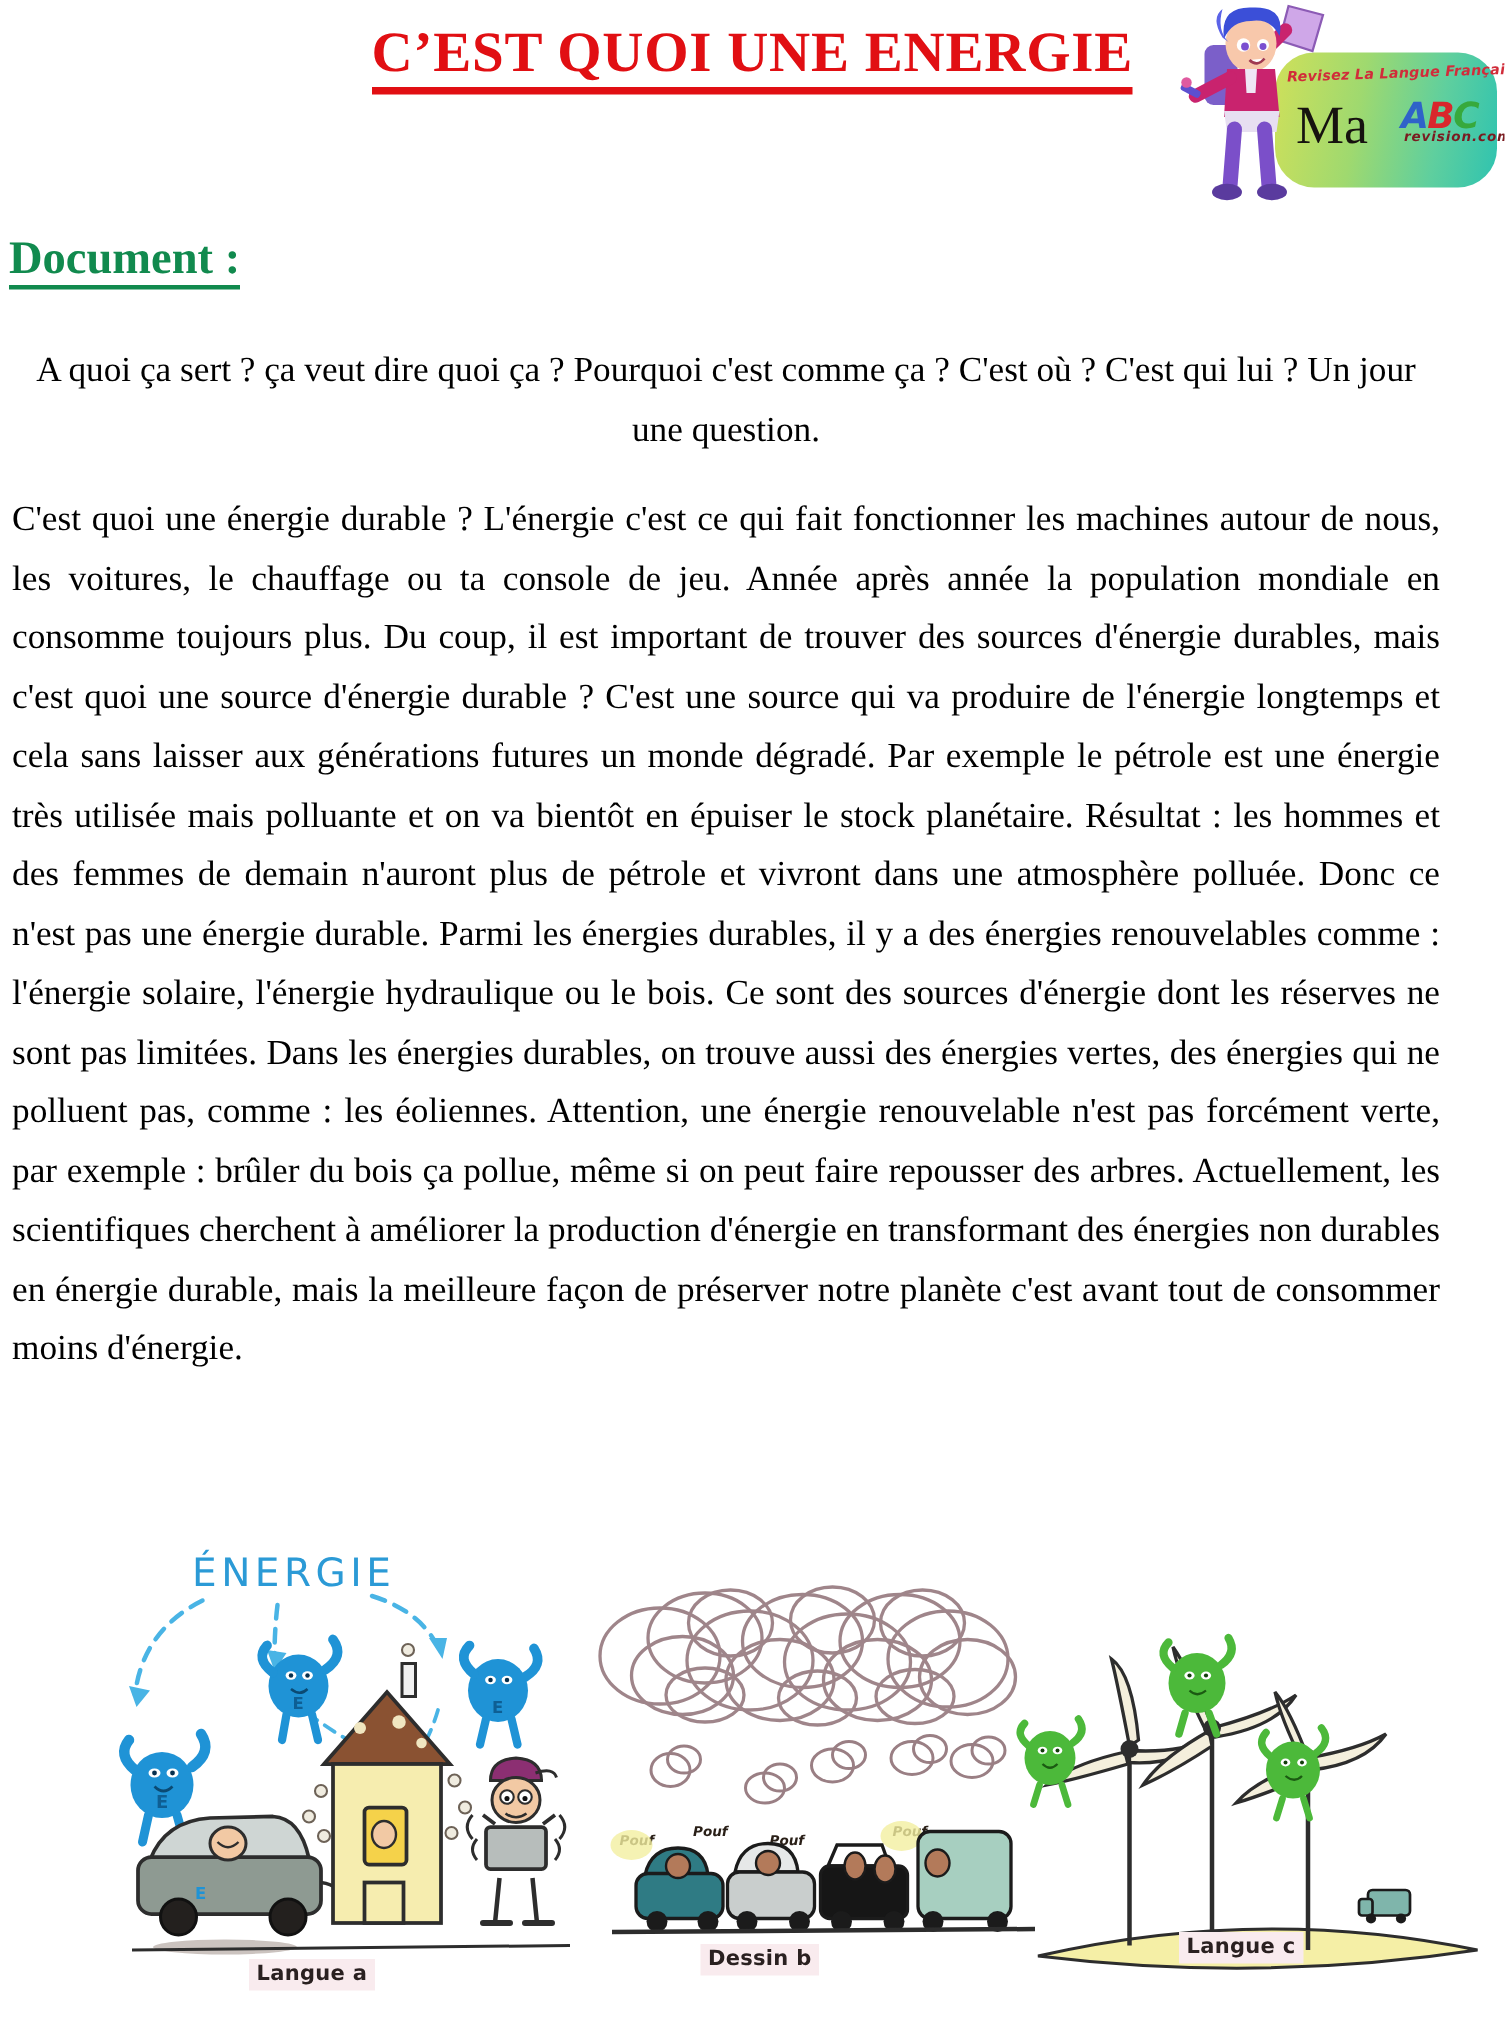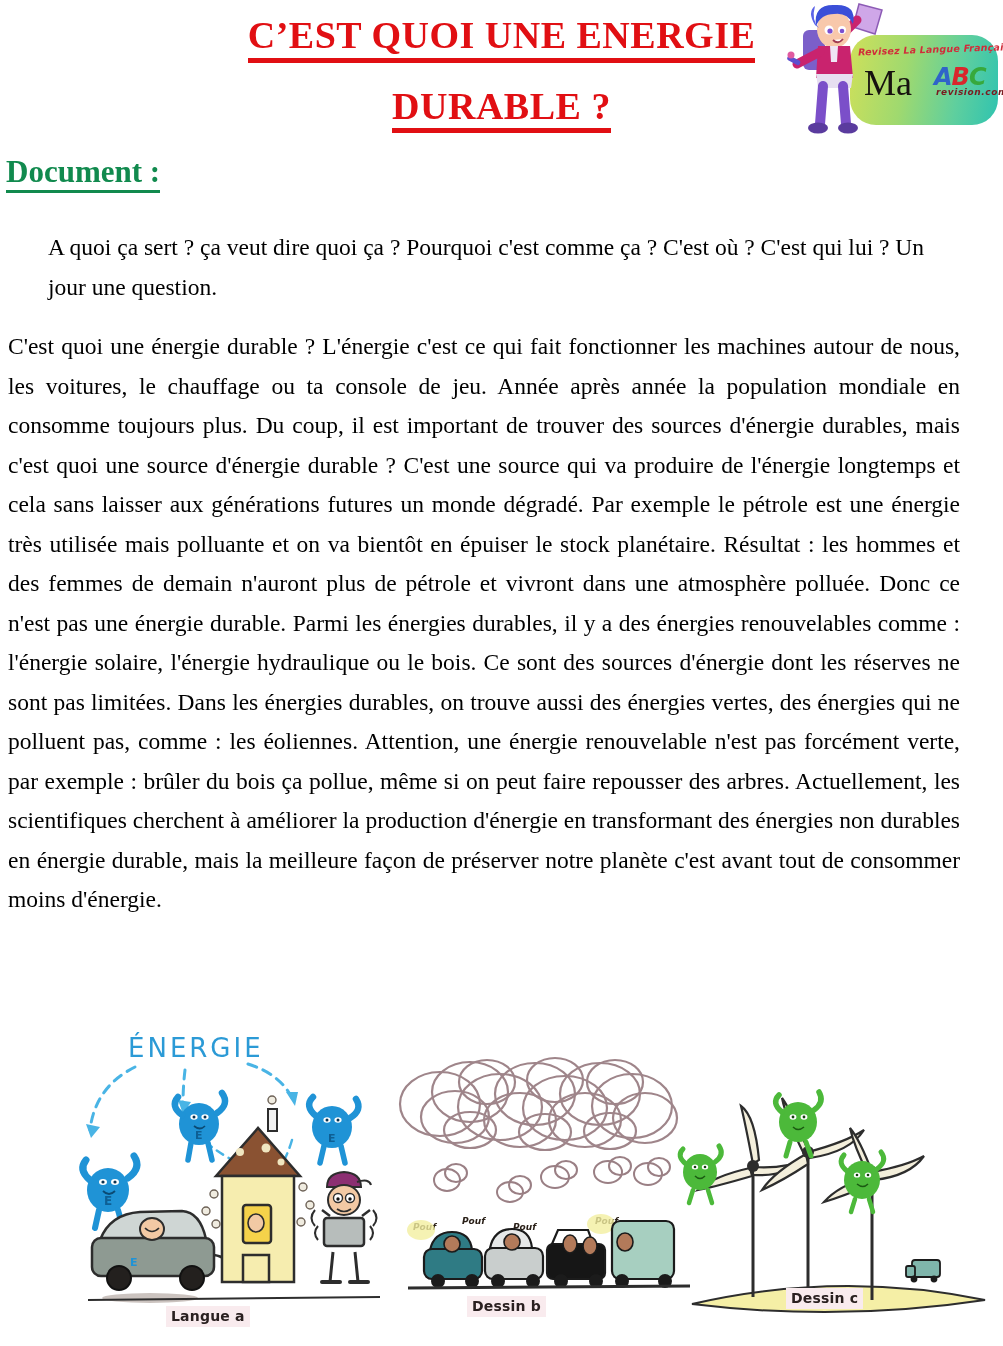--- a/index.html
+++ b/index.html
@@ -127,21 +127,21 @@
     left: 8px;
     top: 228px;
     width: 952px;
   }
   .para {
     margin: 0 0 20px 0;
     font-size: 23.5px;
     line-height: 39.5px;
     text-align: justify;
   }
-  .para.lead { text-align: left; margin-left: 40px; }
+  .para.lead { text-align: center; }
 
   
   .illus {
     position: absolute;
     left: 0;
     top: 1012px;
     width: 961px;
     height: 334px;
   }
   .caption {
@@ -158,21 +158,20 @@
   .cap-a { left: 166px; top: 1306px; }
   .cap-b { left: 467px; top: 1296px; }
   .cap-c { left: 786px; top: 1288px; }
 </style>
 </head>
 <body>
 
 <div class="title-block">
   <div class="title-line">C’EST QUOI UNE ENERGIE</div>
   <br>
-  <div class="title-line second">DURABLE ?</div>
 </div>
 
 <div class="logo">
 
   <div class="logo-badge">
     <div class="logo-tagline">Revisez La Langue Française</div>
     <div class="logo-ma">Ma</div>
     <div class="logo-abc"><span class="a">A</span><span class="b">B</span><span class="c">C</span></div>
     <div class="logo-dot">revision.com</div>
   </div>
@@ -469,13 +468,13 @@
         <rect x="906" y="254" width="9" height="11" rx="2" fill="#7fb5ab" stroke="#1b1b1b" stroke-width="1.8"></rect>
         <circle cx="914" cy="267" r="3.4" fill="#1b1b1b"></circle>
           <circle cx="934" cy="267" r="3.4" fill="#1b1b1b"></circle>
       </g>
     </g>
   </svg>
 </div>
 
 <div class="caption cap-a">Langue a</div>
 <div class="caption cap-b">Dessin b</div>
-<div class="caption cap-c">Dessin c</div>
+<div class="caption cap-c">Langue c</div>
 
 </body></html>

